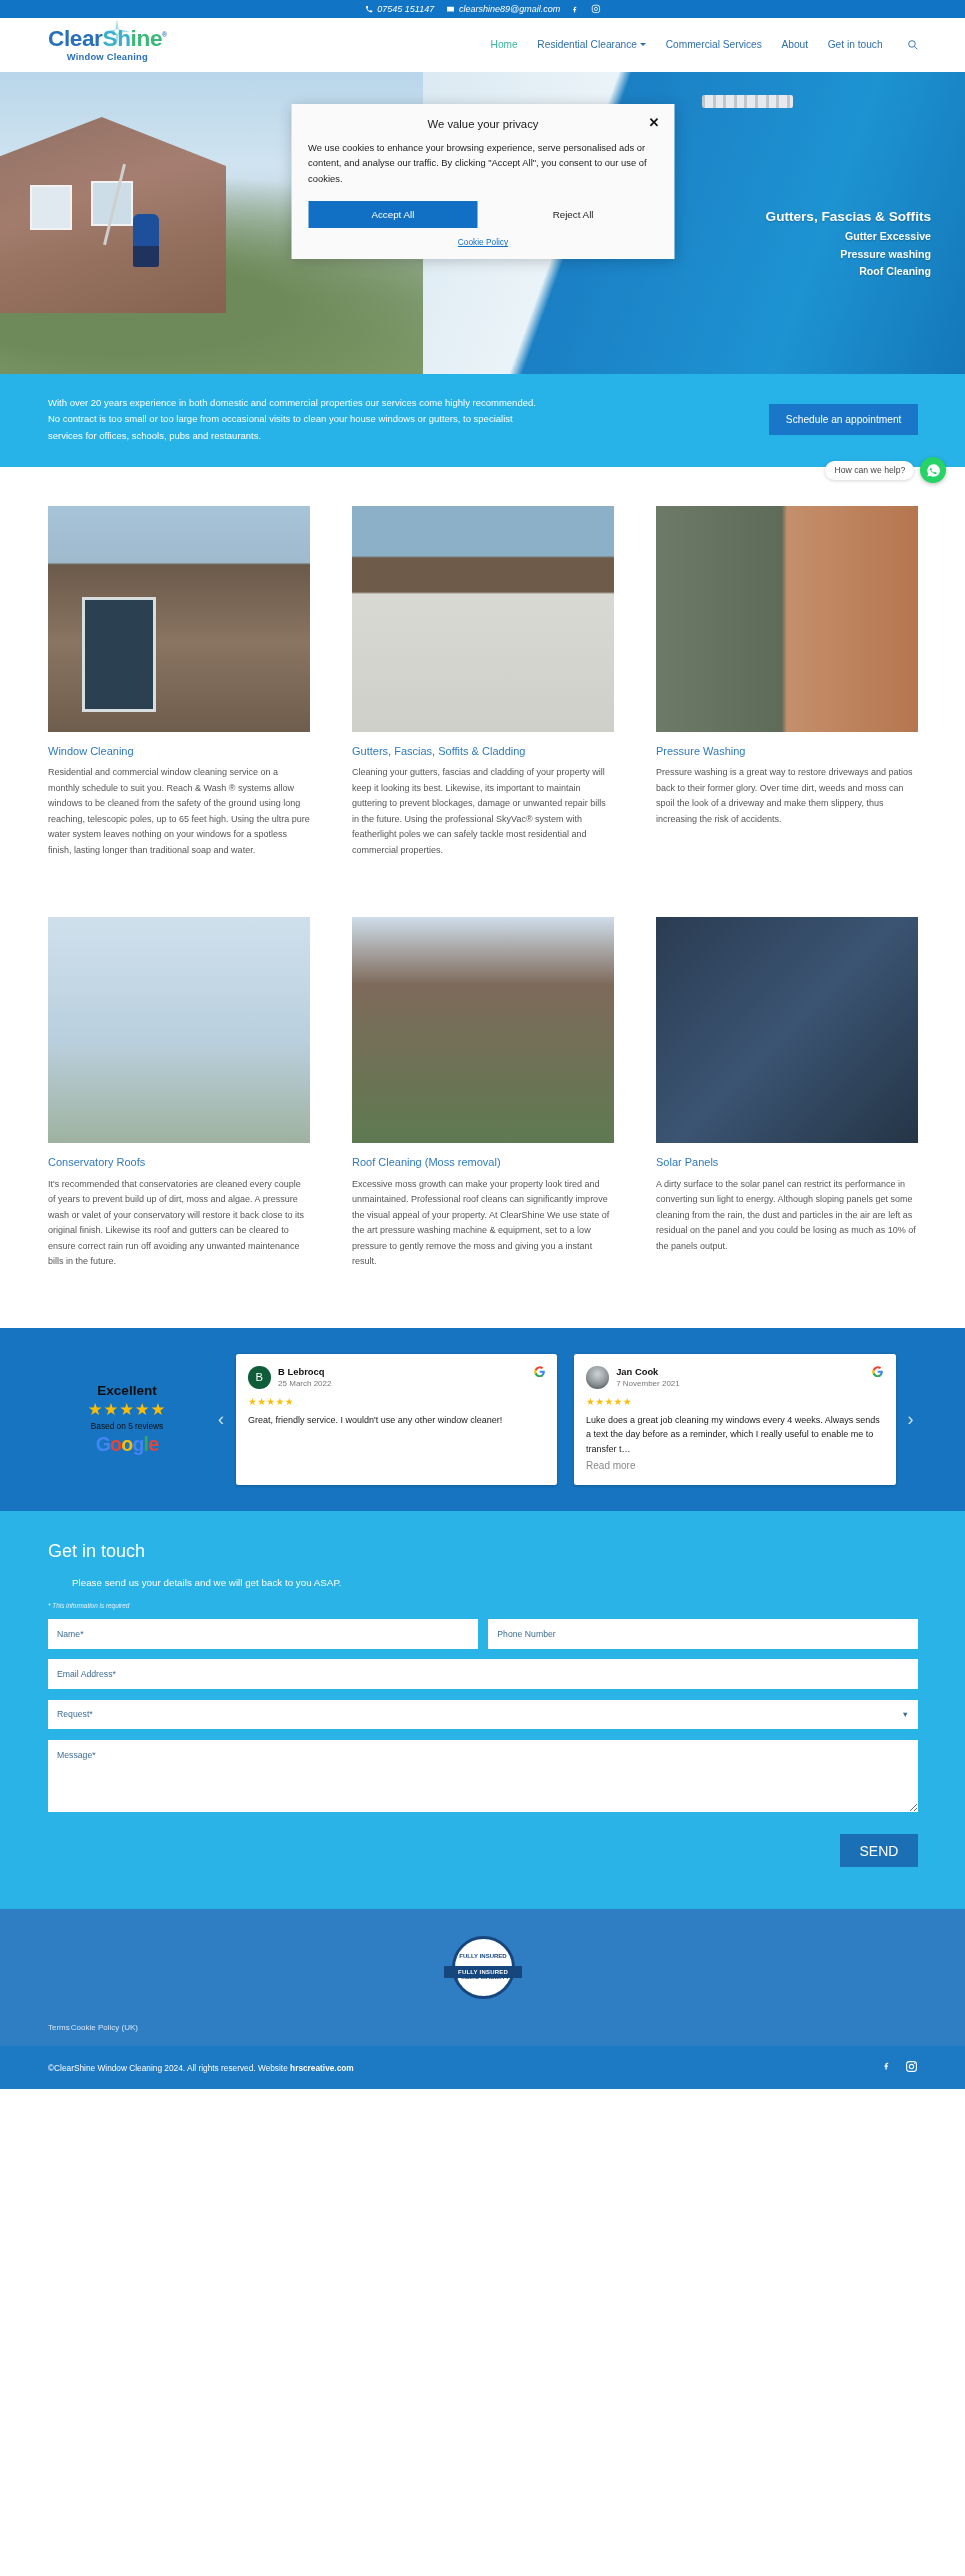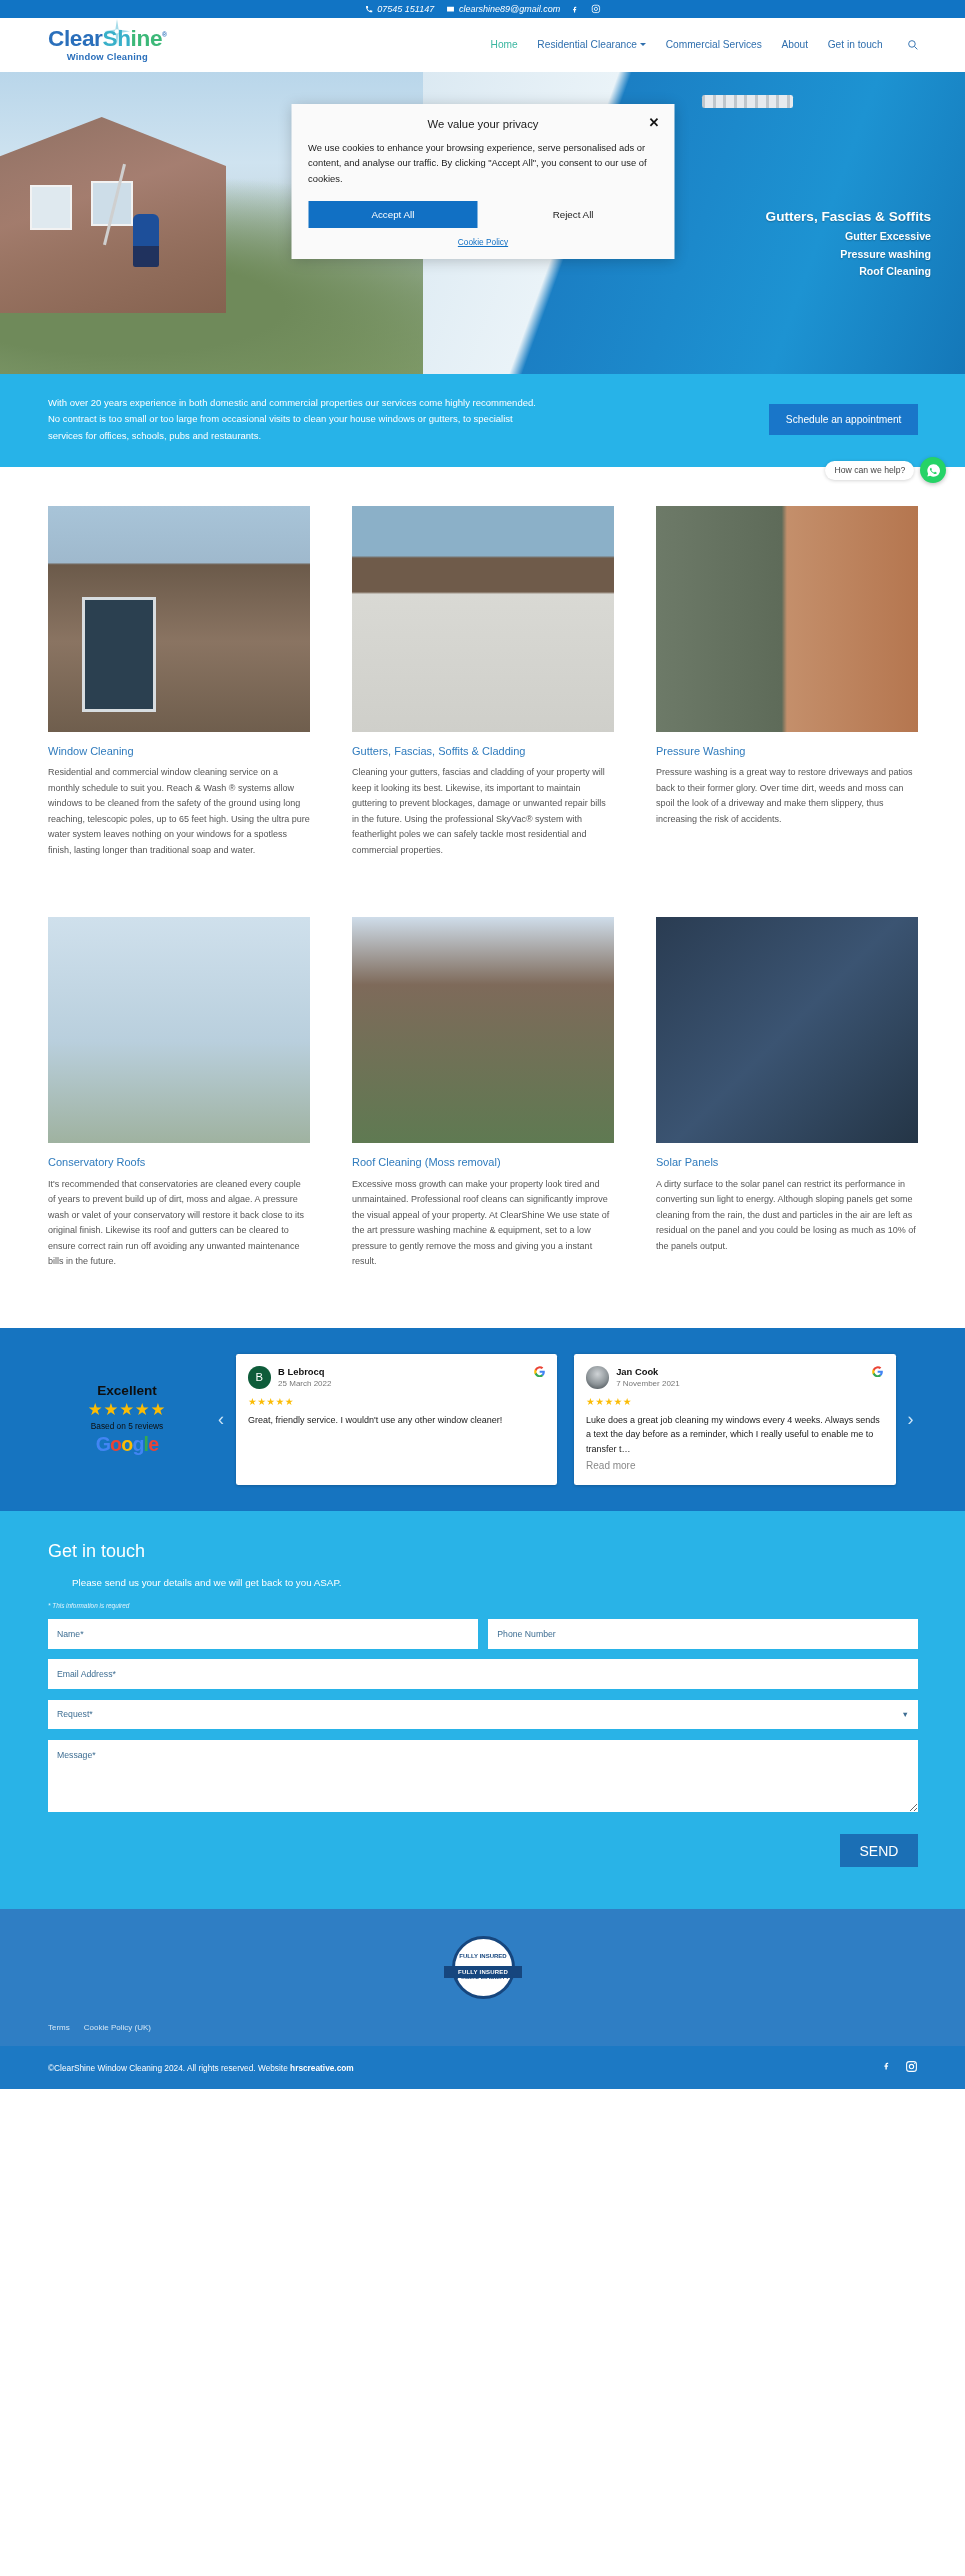--- a/index.html
+++ b/index.html
@@ -266,21 +266,21 @@
     position: relative;
   }
   .badge-inner {
     font-size: 6px; font-weight: bold; color: #16467e; text-align: center; line-height: 1.25;
   }
   .badge-ribbon {
     position: absolute; left: -10.6px; right: -10.6px; top: 27px; height: 12px;
     background: #16467e; color: #fff; font-size: 6px; font-weight: bold;
     display: flex; align-items: center; justify-content: center; letter-spacing: 0.2px;
   }
-  .footer-links { background: #2f7ec4; padding: 0 48px 13.6px; display: flex; gap: 14px; }
+  .footer-links { background: #2f7ec4; padding: 0 48px 13.6px; display: flex; gap: 1px; }
   .footer-links a { color: #d4e6f5; font-size: 8px; text-decoration: none; }
   .footer-bottom {
     background: #1c79c4; padding: 13.6px 48px; display: flex; align-items: center;
   }
   .footer-copy { color: #fff; font-size: 8.3px; }
   .footer-copy b { font-weight: bold; }
   .footer-social { margin-left: auto; display: flex; gap: 13.6px; align-items: center; }
 </style>
 </head>
 <body>

